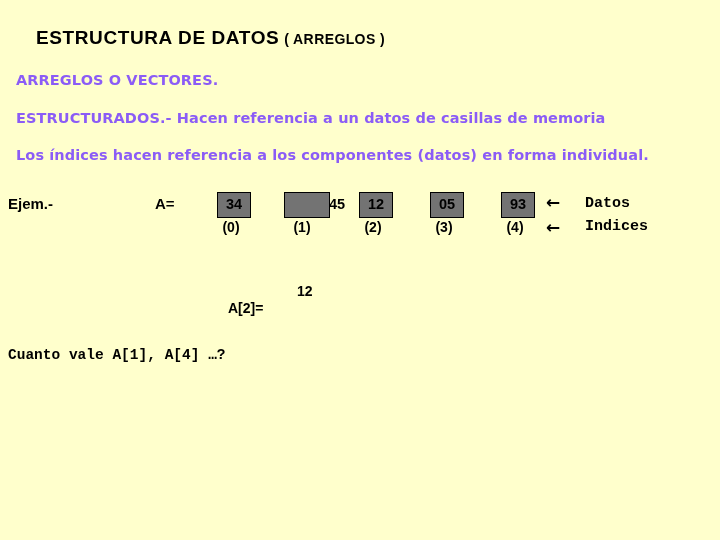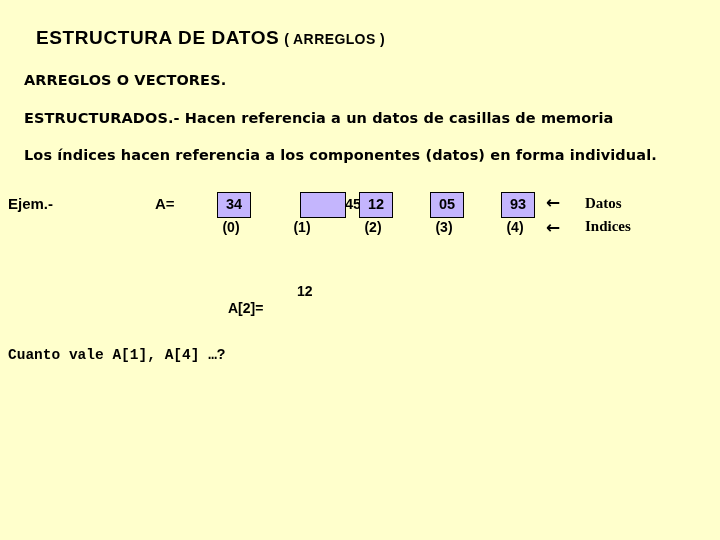--- a/index.html
+++ b/index.html
@@ -37,27 +37,27 @@
   }
   .title .title-sub {
     font-size: 14px;
     letter-spacing: 0.4px;
     margin-left: 5px;
   }
 
   
   .bodyline {
     position: absolute;
-    left: 24px;
+    left: 16px;
     white-space: nowrap;
     font-family: "DejaVu Sans", sans-serif;
     font-weight: bold;
     font-size: 14.5px;
     letter-spacing: 0.1px;
-    color: #000000;
+    color: #8b5cf6;
   }
   .bodyline.l1 { top: 72px; }
   .bodyline.l2 { top: 110px; }
   .bodyline.l3 { top: 147px; }
 
   
   .ejem-label {
     position: absolute;
     left: 8px;
     top: 195px;
@@ -76,42 +76,42 @@
     font-size: 15px;
   }
 
   
   .cell {
     position: absolute;
     top: 192px;
     width: 34px;
     height: 26px;
     border: 1.5px solid #000000;
-    background: #c4b5fd;
+    background: #737373;
     box-sizing: border-box;
     font-family: "Liberation Sans", sans-serif;
     font-weight: bold;
     font-size: 14.5px;
     line-height: 23px;
     text-align: center;
     color: #000000;
   }
   .idx {
     position: absolute;
     top: 219px;
     width: 34px;
     text-align: center;
     font-family: "Liberation Sans", sans-serif;
     font-weight: bold;
     font-size: 14px;
     color: #000000;
   }
 
   .c0 { left: 217px; }
-  .c1 { left: 300px; padding-left: 44px; }
+  .c1 { left: 284px; padding-left: 44px; }
   .c2 { left: 359px; }
   .c3 { left: 430px; }
   .c4 { left: 501px; }
 
   .i0 { left: 214px; }
   .i1 { left: 285px; }
   .i2 { left: 356px; }
   .i3 { left: 427px; }
   .i4 { left: 498px; }
 
@@ -122,21 +122,21 @@
     font-size: 17px;
     font-weight: bold;
     line-height: 1;
     color: #000000;
   }
   .arrow-datos   { left: 546px; top: 194px; }
   .arrow-indices { left: 546px; top: 219px; }
 
   .legend {
     position: absolute;
-    font-family: Liberation Serif, serif;
+    font-family: Liberation Mono, monospace;
     font-weight: bold;
     font-size: 15px;
     white-space: nowrap;
     color: #000000;
   }
   .legend-datos   { left: 585px; top: 195px; }
   .legend-indices { left: 585px; top: 218px; }
 
   
   .indiv-label {

